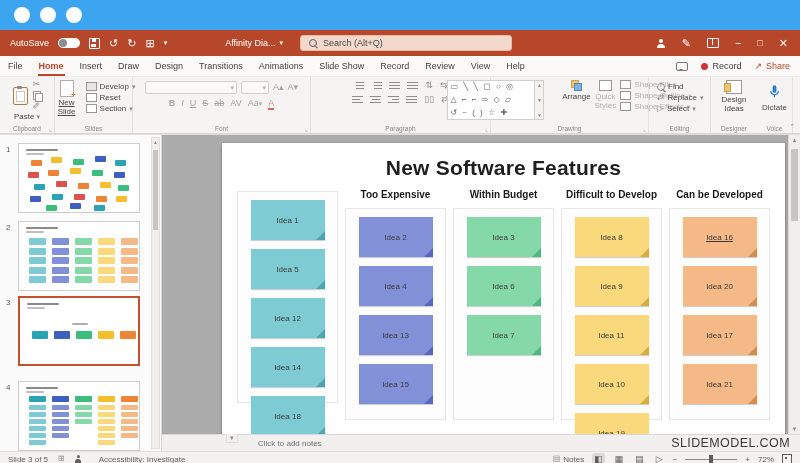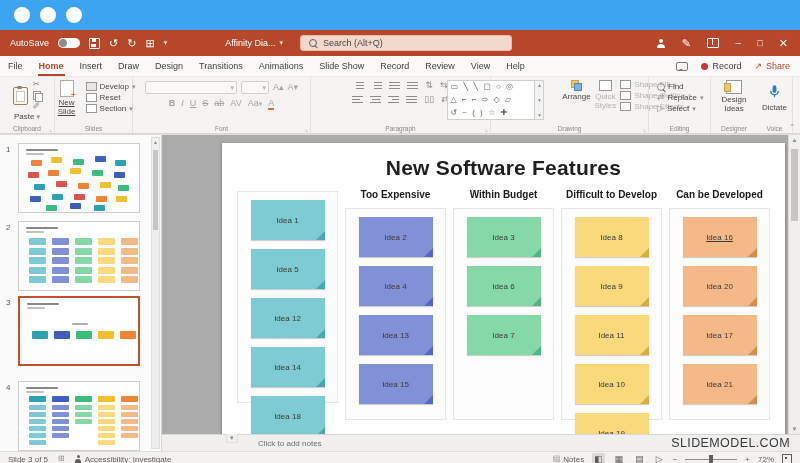--- a/index.html
+++ b/index.html
@@ -638,21 +638,21 @@
         <span class="notes-chevron">▾</span>
         <span class="notes-text">Click to add notes</span>
         <span class="watermark">SLIDEMODEL.COM</span>
       </div>
     </div>
   </div>
 
   <div class="status-bar">
     <span>Slide 3 of 5</span>
     <span class="mini" style="font-size:8px;">⊞</span>
-    <span style="display:flex;align-items:center;gap:3px;justify-content:flex-end;">
+    <span style="display:flex;align-items:center;gap:17px;justify-content:flex-end;">
       <span class="person-ic"></span>
       <span>Accessibility: Investigate</span>
     </span>
     <div class="sb-right">
       <span style="display:flex;align-items:center;gap:3px;">
         <span class="mini" style="font-size:8px;">▤</span>
         <span>Notes</span>
       </span>
       <span class="view-ic pressed">◧</span>
       <span class="view-ic">▦</span>

